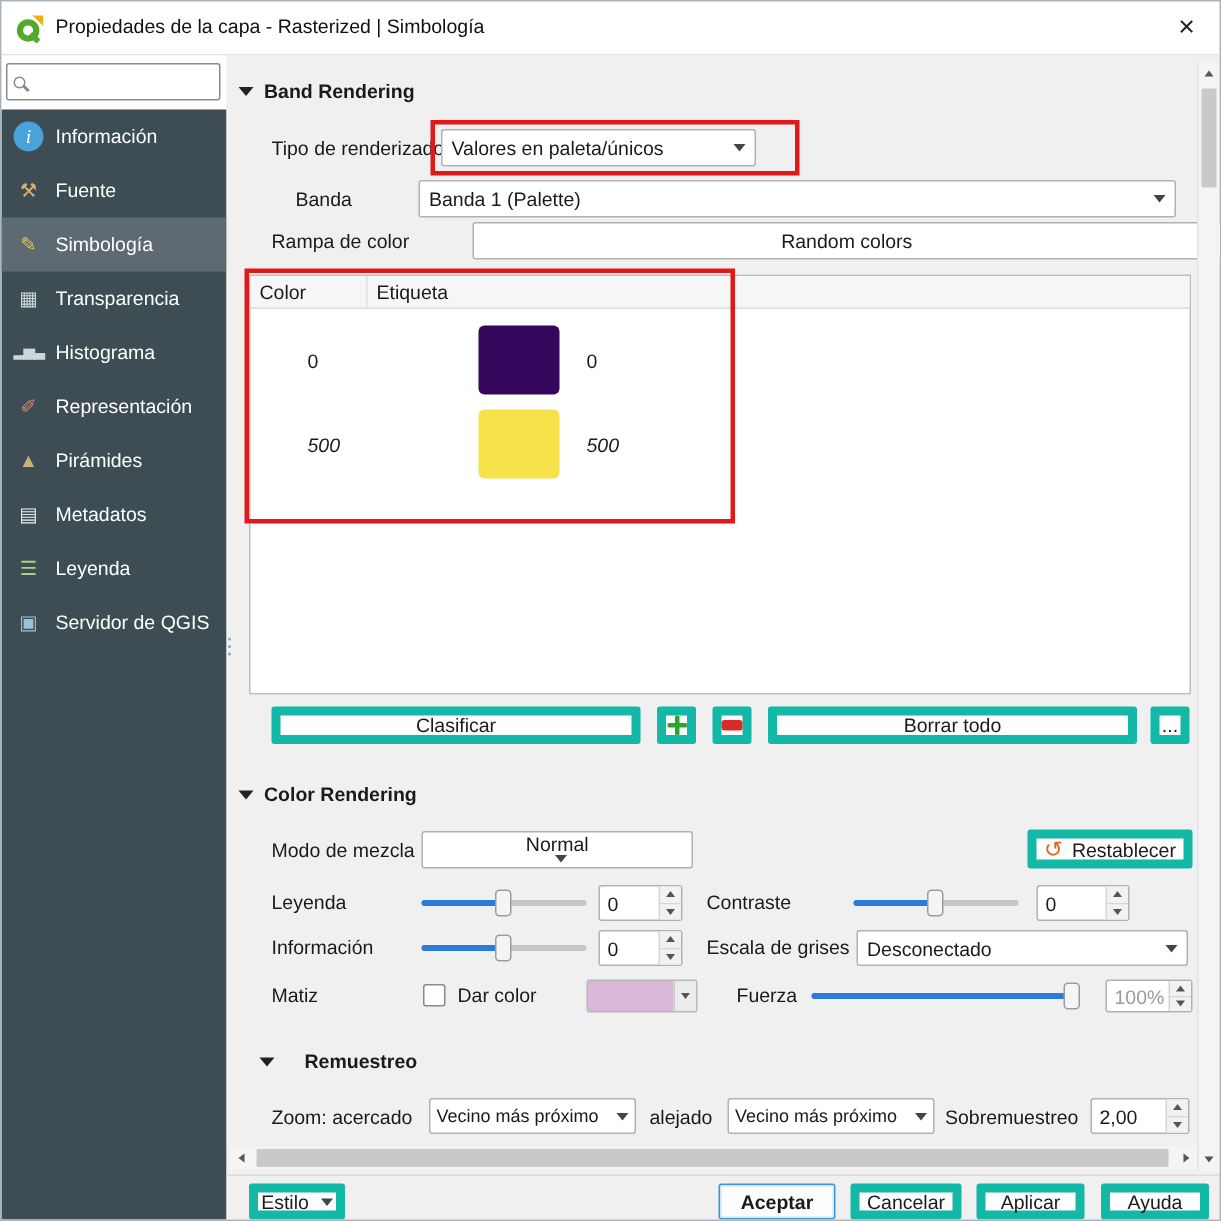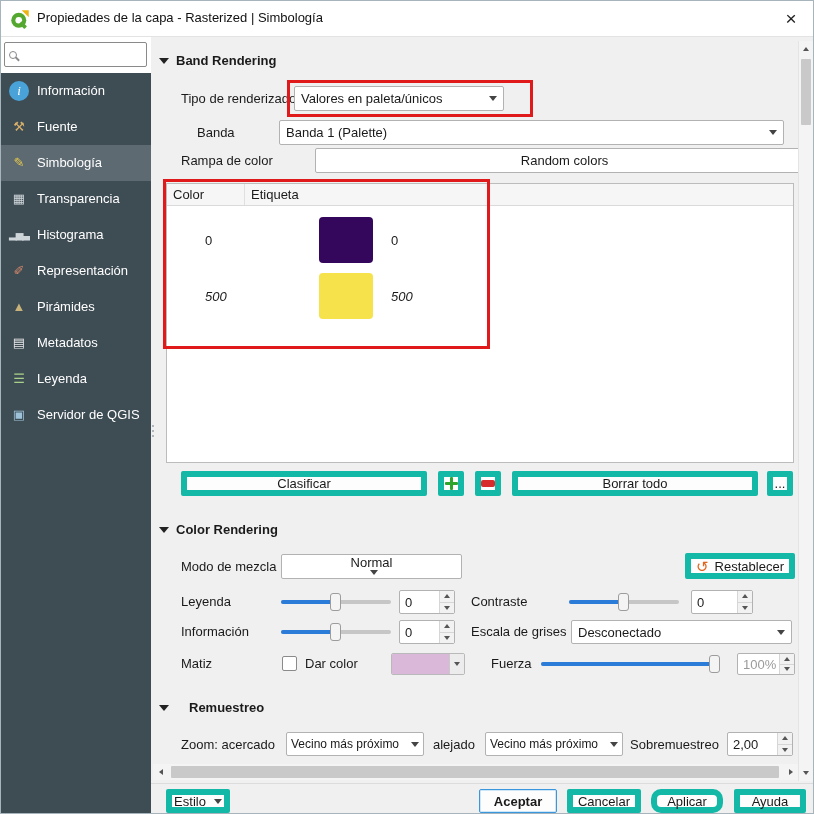--- a/index.html
+++ b/index.html
@@ -343,21 +343,21 @@
     <span class="sbtns">
         <span class="sb">
           <span class="tup"></span>
         </span>
         <span class="sb">
           <span class="tdn"></span>
         </span>
       </span>
   </div>
 
-  <div class="section" style="left:158px; top:699px;gap:20px;">
+  <div class="section" style="left:172px; top:699px;gap:20px;">
     <span class="caret"></span>
     <span>Remuestreo</span>
   </div>
 
   <div class="lbl" style="left:180px; top:736px;">Zoom: acercado</div>
   <div class="dd small" style="left:285px; top:731px; width:138px; height:24px;">
     <span class="txt">Vecino más próximo</span>
     <span class="arr"></span>
   </div>
   <div class="lbl" style="left:432px; top:736px;">alejado</div>
@@ -401,20 +401,20 @@
   <div class="btn" style="left:165px; top:788px; width:64px; height:24px;">
     <span>Estilo</span>
     <span class="arr" style="margin-left:2px;"></span>
   </div>
   <div class="btn default" style="left:478px; top:788px; width:78px; height:24px;">
     <span>Aceptar</span>
   </div>
   <div class="btn" style="left:566px; top:788px; width:74px; height:24px;">
     <span>Cancelar</span>
   </div>
-  <div class="btn" style="left:650px; top:788px; width:72px; height:24px;border-radius:10px;">
+  <div class="btn" style="left:650px; top:788px; width:72px; height:24px;">
     <span>Aplicar</span>
   </div>
   <div class="btn" style="left:733px; top:788px; width:72px; height:24px;">
     <span>Ayuda</span>
   </div>
 
 </div>
 
 </body></html>

